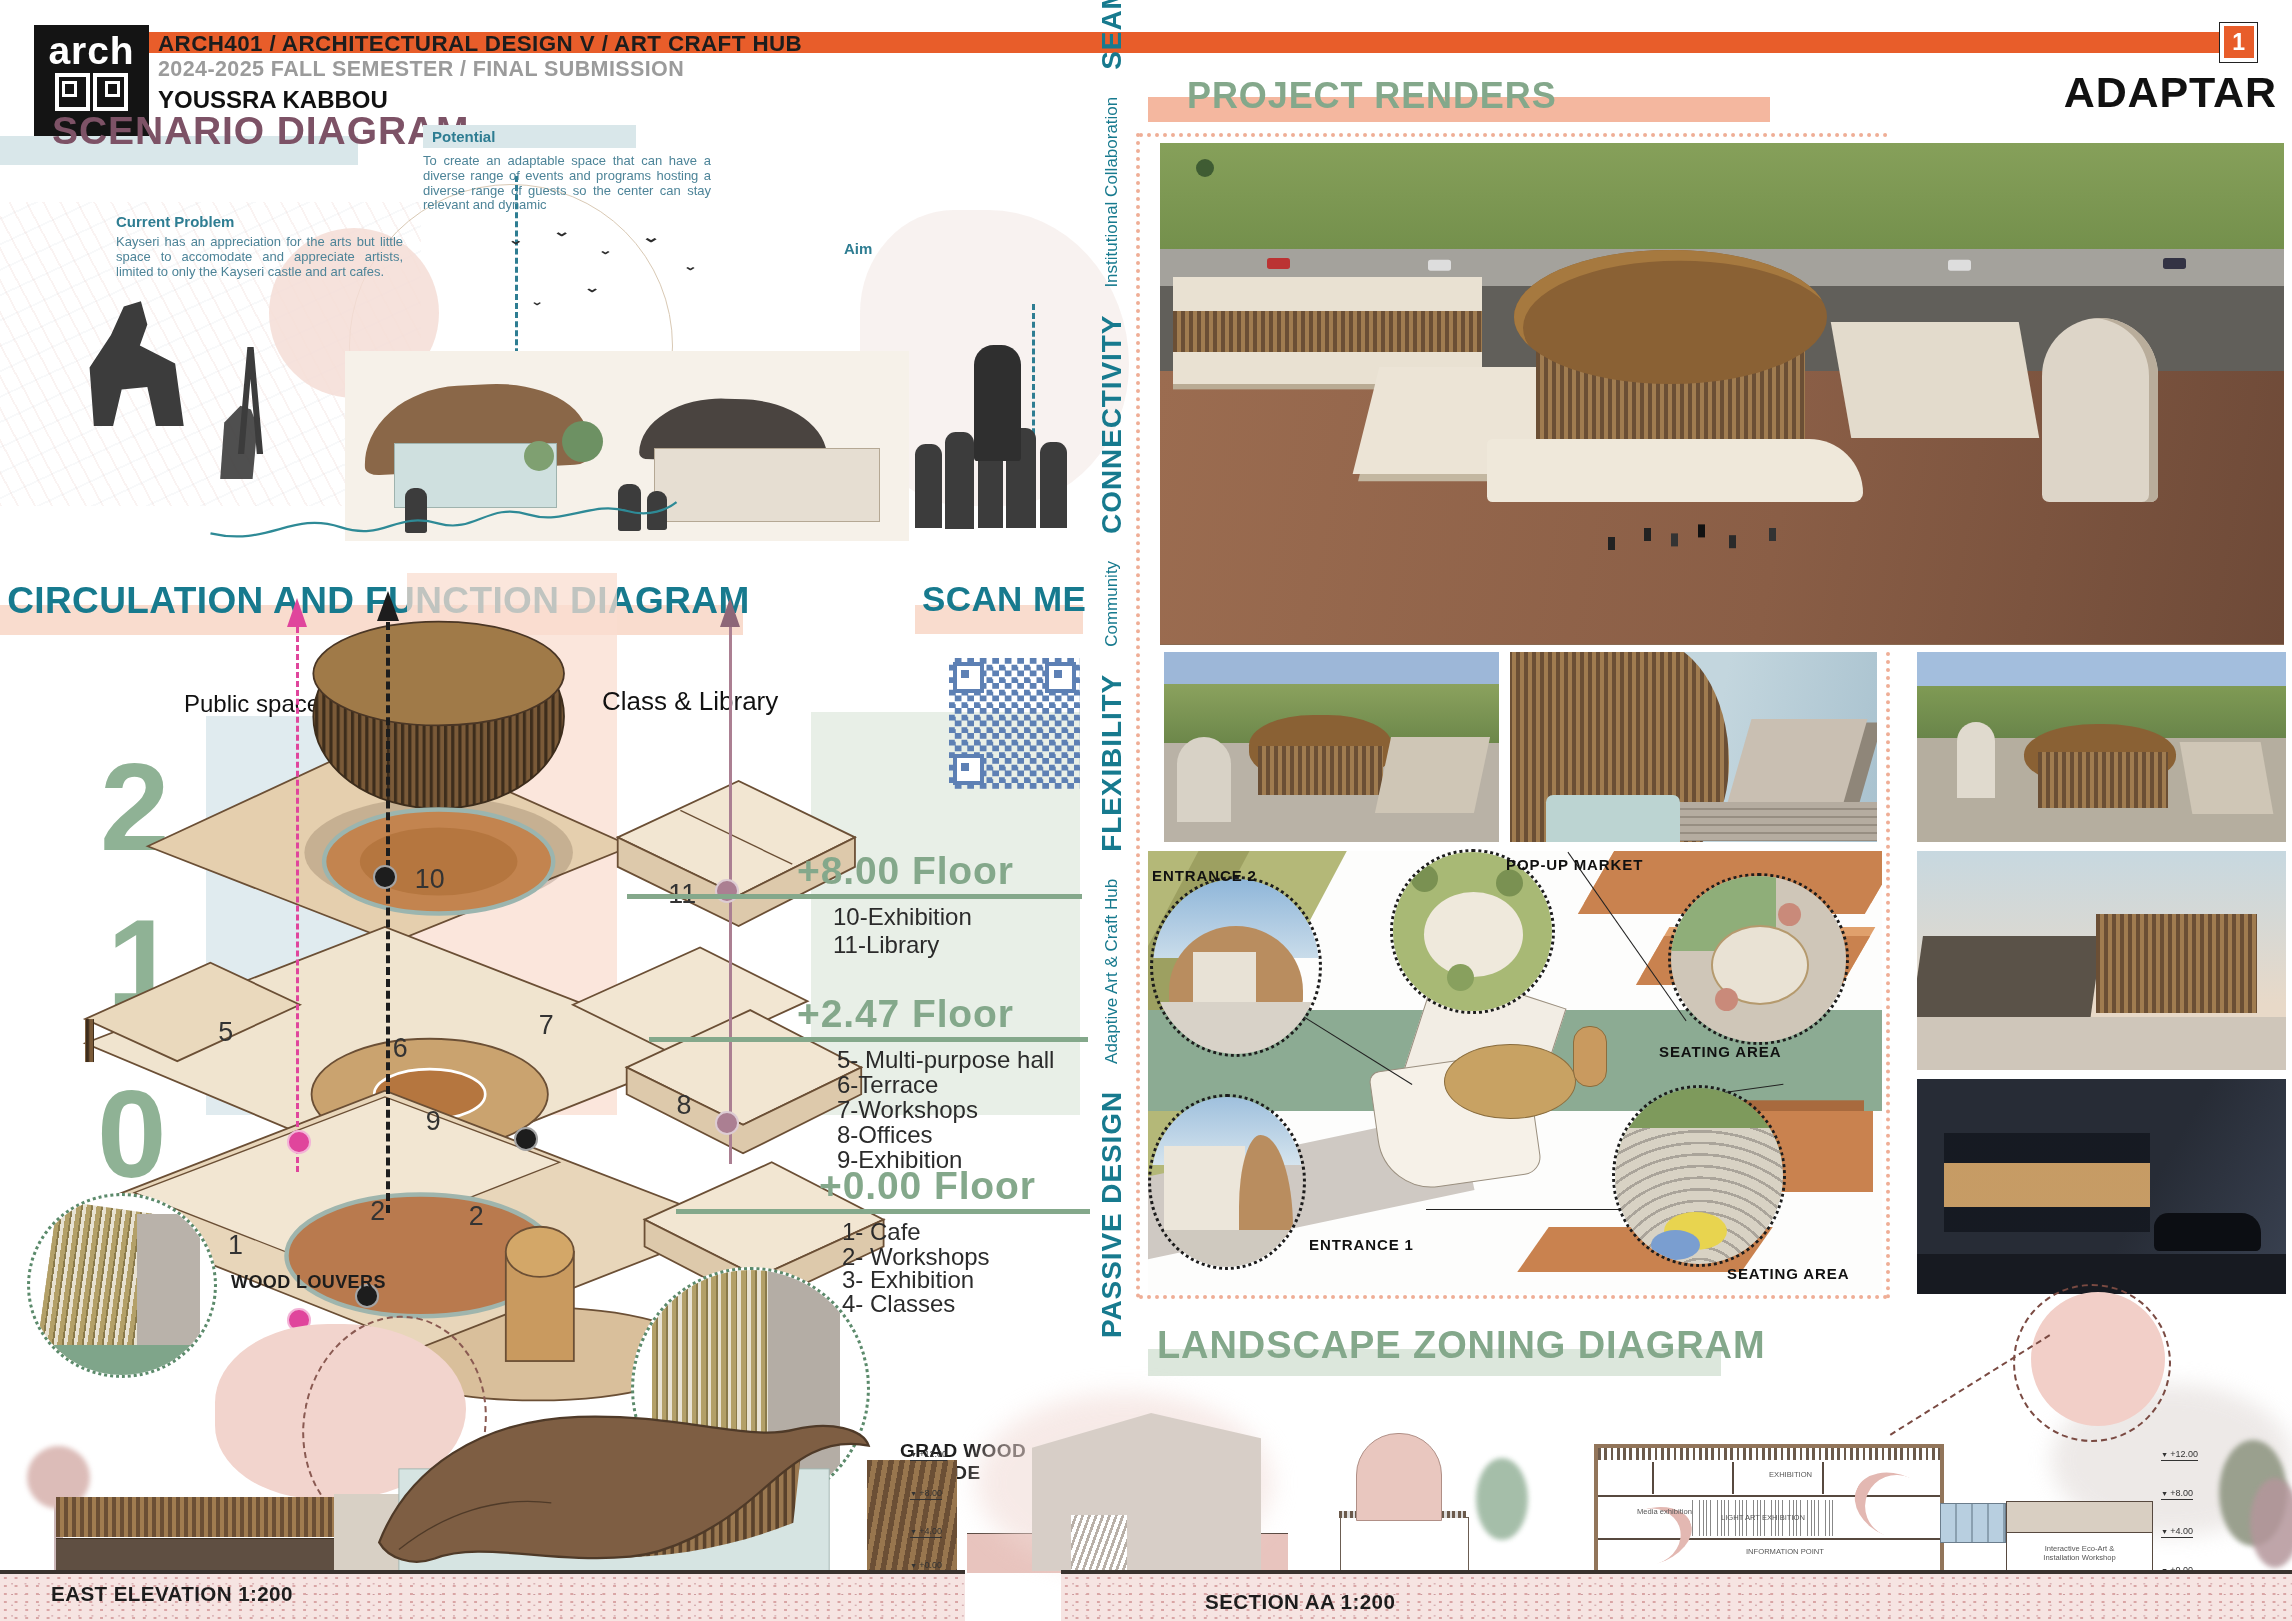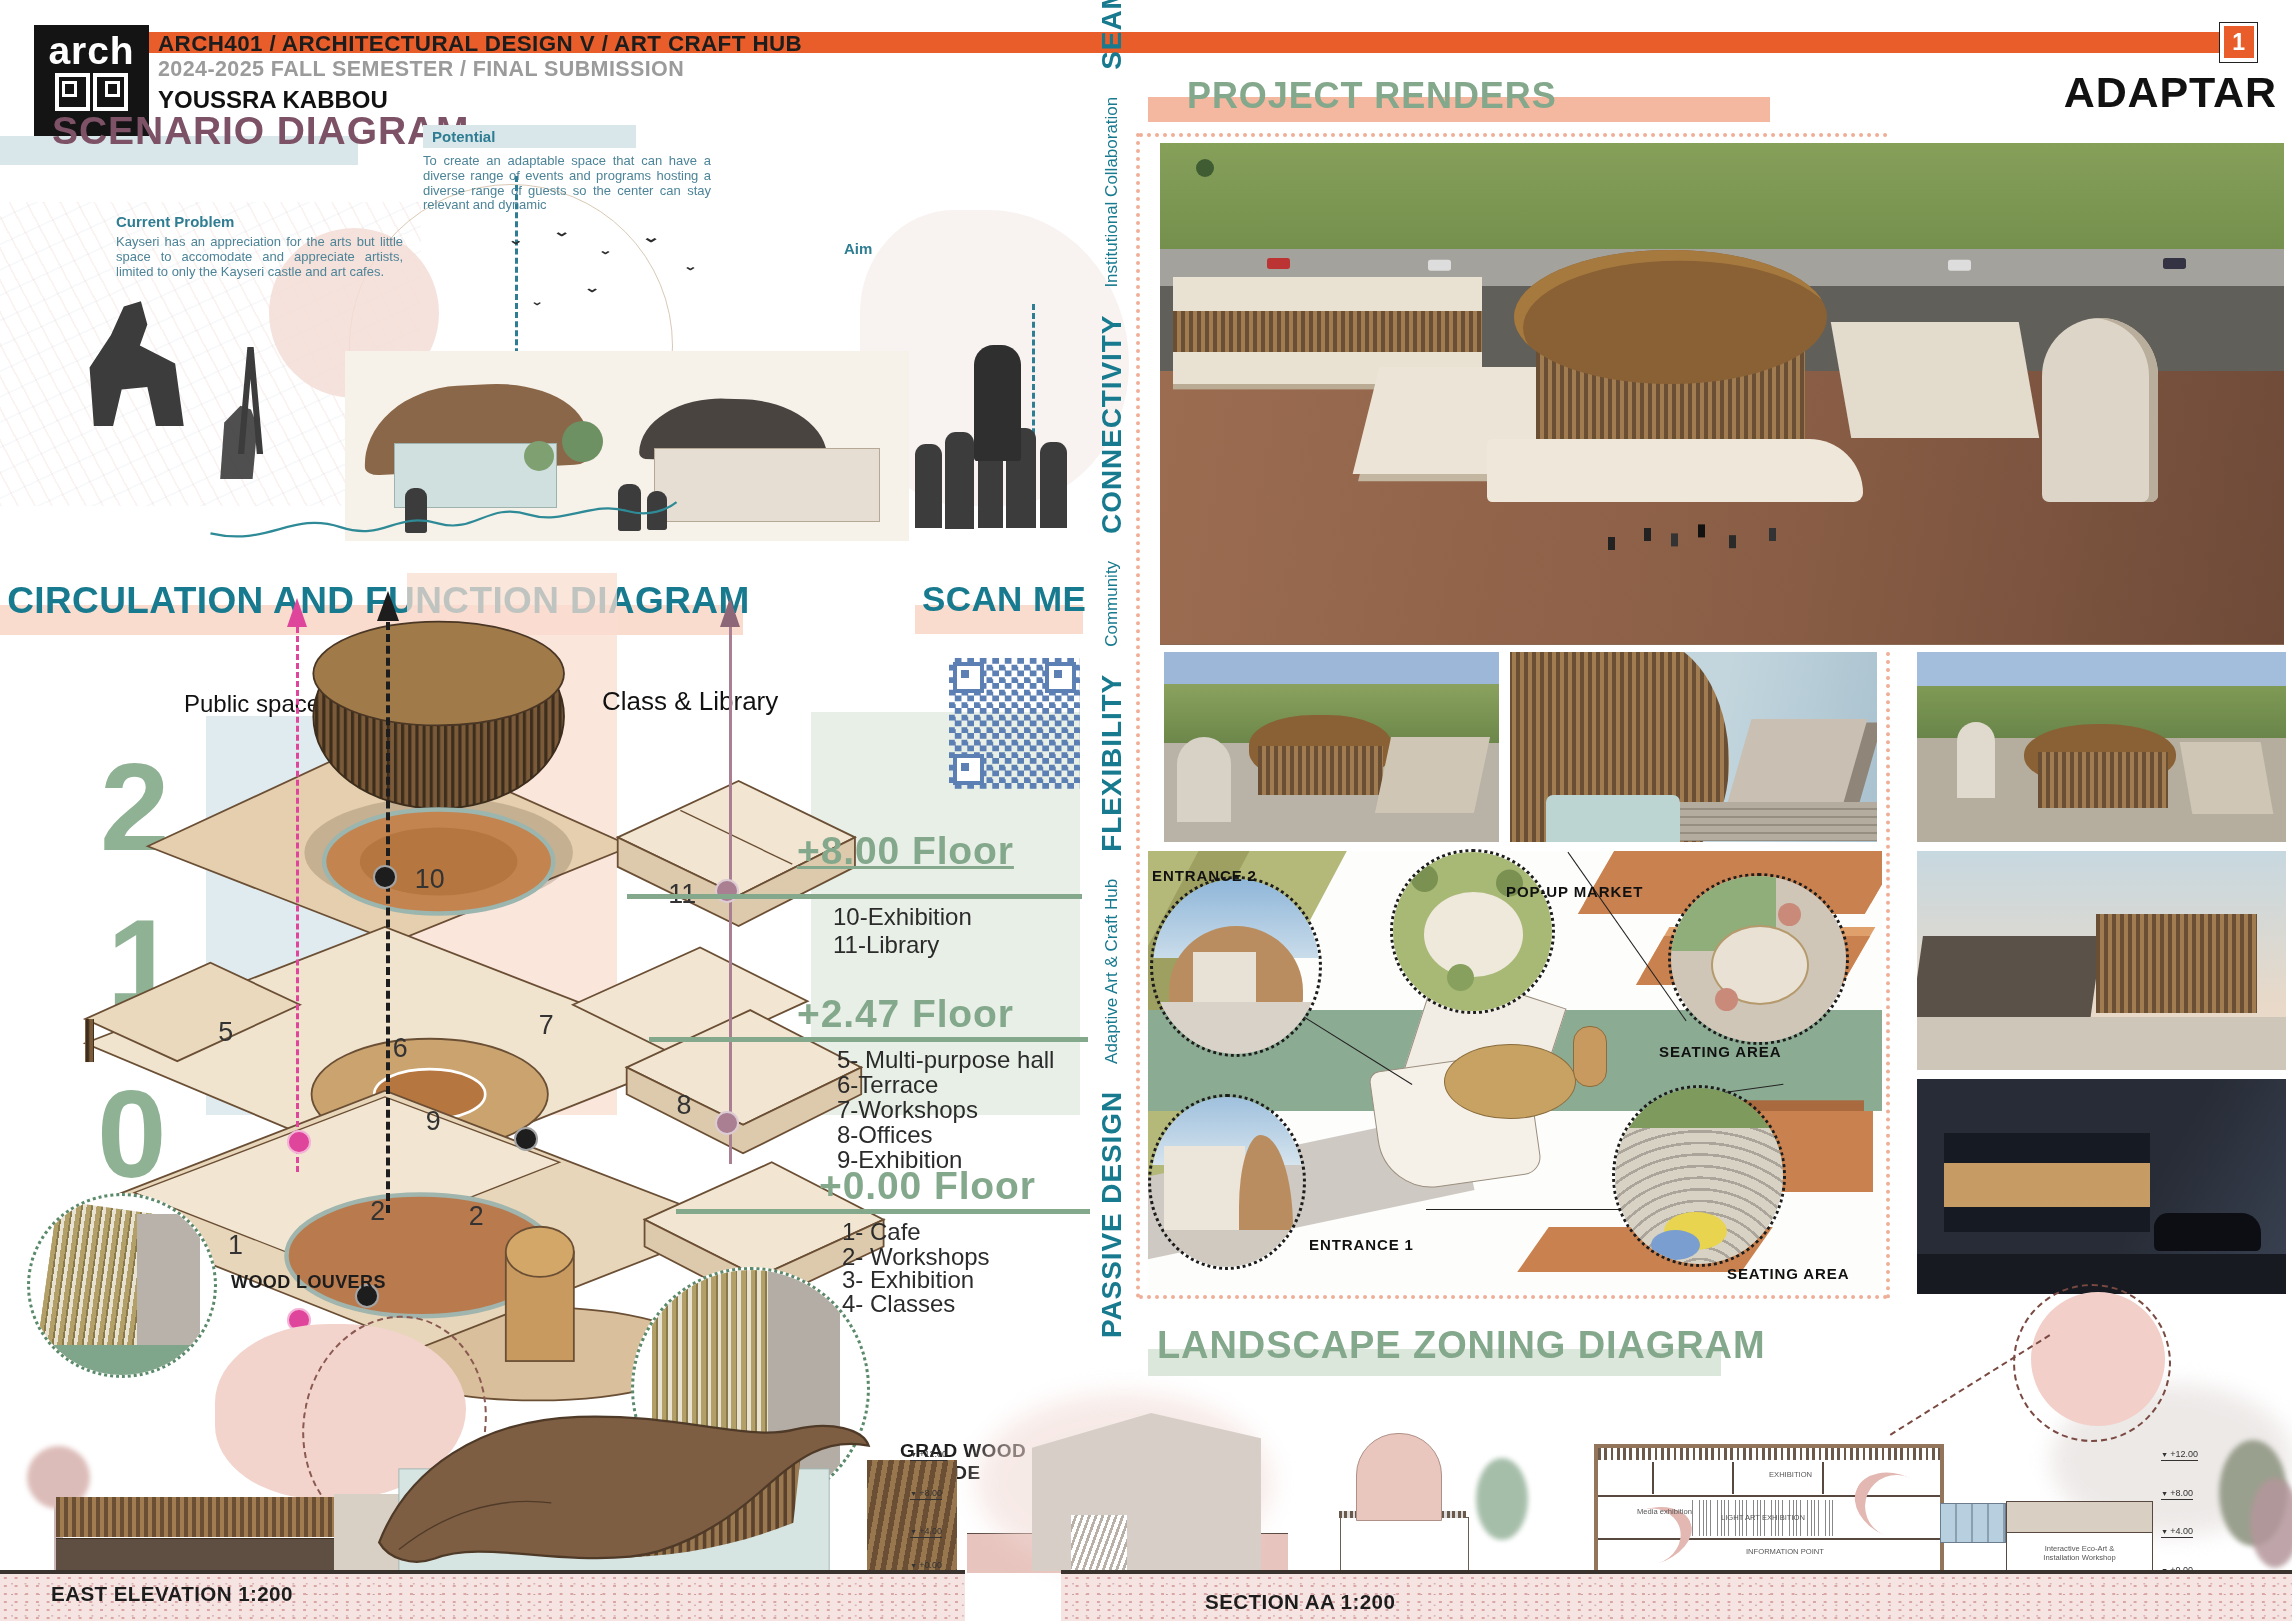--- a/index.html
+++ b/index.html
@@ -222,21 +222,21 @@
 
   <div class="a nodedot" style="left:287px;top:1130px;background:#e0459c;"></div>
   <div class="a nodedot" style="left:287px;top:1308px;background:#e0459c;"></div>
   <div class="a nodedot" style="left:373px;top:865px;background:#1d1d1d;"></div>
   <div class="a nodedot" style="left:514px;top:1127px;background:#1d1d1d;"></div>
   <div class="a nodedot" style="left:355px;top:1284px;background:#1d1d1d;"></div>
   <div class="a nodedot" style="left:715px;top:879px;background:#ab7f92;"></div>
   <div class="a nodedot" style="left:715px;top:1111px;background:#ab7f92;"></div>
   <div class="a nodedot" style="left:712px;top:1309px;background:#ab7f92;"></div>
 
-  <div class="a floorname" style="left:797px;top:829px;text-decoration:underline;">+8.00 Floor</div>
+  <div class="a floorname" style="left:797px;top:849px;">+8.00 Floor</div>
   <div class="a floorline" style="left:627px;top:894px;width:455px;"></div>
   <div class="a flooritem" style="left:833px;top:903px;">10-Exhibition</div>
   <div class="a flooritem" style="left:833px;top:931px;">11-Library</div>
 
   <div class="a floorname" style="left:797px;top:992px;">+2.47 Floor</div>
   <div class="a floorline" style="left:649px;top:1037px;width:439px;"></div>
   <div class="a flooritem" style="left:837px;top:1046px;">5- Multi-purpose hall</div>
   <div class="a flooritem" style="left:837px;top:1071px;">6-Terrace</div>
   <div class="a flooritem" style="left:837px;top:1096px;">7-Workshops</div>
   <div class="a flooritem" style="left:837px;top:1121px;">8-Offices</div>
@@ -440,21 +440,21 @@
     <div class="a" style="left:0;bottom:0;width:100%;height:22%;background:#cfc9bf;"></div>
   </div>
   <div class="a callout" style="left:1612px;top:1085px;width:168px;height:176px;">
     <div class="a" style="left:0;top:0;width:100%;height:40%;background:#7e9a5c;"></div>
     <div class="a" style="left:-18px;top:40px;width:206px;height:143px;background:repeating-radial-gradient(circle at 50% 115%,#d8d2c4 0 9px,#aaa49a 9px 11.6px);"></div>
     <div class="a" style="left:49px;top:124px;width:63px;height:38px;background:#e8d44f;border-radius:50%;"></div>
     <div class="a" style="left:36px;top:142px;width:49px;height:30px;background:#7a9ed0;border-radius:50%;"></div>
   </div>
 
   <div class="a lz-label" style="left:1152px;top:867px;">ENTRANCE 2</div>
-  <div class="a lz-label" style="left:1506px;top:883px;">POP-UP MARKET</div>
+  <div class="a lz-label" style="left:1506px;top:856px;">POP-UP MARKET</div>
   <div class="a lz-label" style="left:1659px;top:1043px;">SEATING AREA</div>
   <div class="a lz-label" style="left:1309px;top:1236px;">ENTRANCE 1</div>
   <div class="a lz-label" style="left:1727px;top:1265px;">SEATING AREA</div>
 
   <div class="a band-sagelt" style="left:1148px;top:1349px;width:573px;height:27px;"></div>
   <div class="a h-sage" style="left:1157px;top:1324px;font-size:38px;">LANDSCAPE ZONING DIAGRAM</div>
 
   <div class="a" style="left:976px;top:1393px;width:296px;height:179px;background:#f0d9d4;border-radius:50%;filter:blur(12.5px);opacity:.55;"></div>
   <div class="a" style="left:2051px;top:1384px;width:242px;height:152px;background:#e9e4e2;border-radius:50%;filter:blur(10.7px);opacity:.8;"></div>
   <div class="a" style="left:2031px;top:1292px;width:134px;height:134px;border-radius:50%;background:#f2cfc8;"></div>

